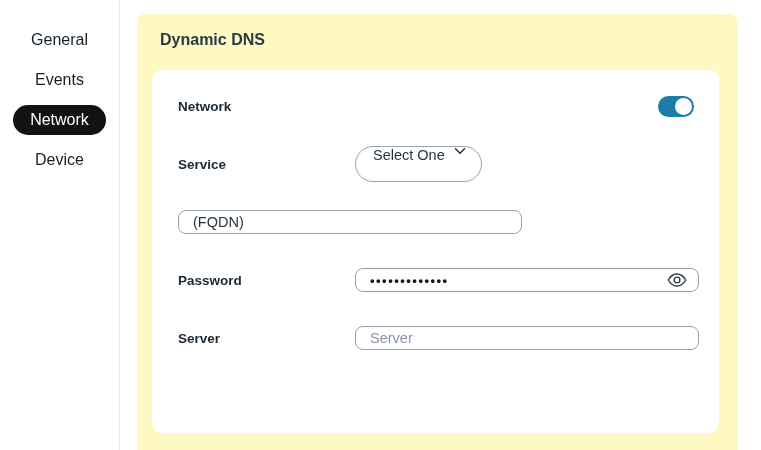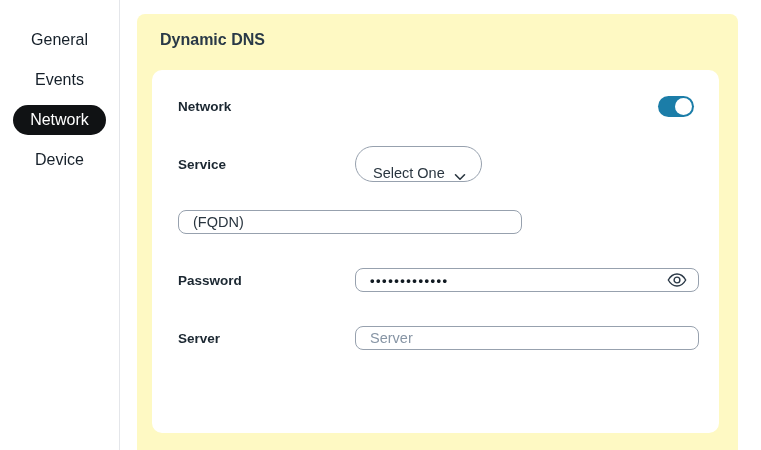--- a/index.html
+++ b/index.html
@@ -69,21 +69,21 @@
   .eye-btn {
     position: absolute; right: 11px; top: 50%; transform: translateY(-50%);
     width: 22px; height: 22px; display: flex; align-items: center; justify-content: center;
     background: none; border: none; cursor: pointer; padding: 0;
   }
 
   
   .select-pill {
     height: 36px; padding: 0 15px 0 17px;
     border: 1px solid #97a1ae; border-radius: 18px; background: #ffffff;
-    display: inline-flex; align-items: flex-end; gap: 9px;
+    display: inline-flex; align-items: flex-start; gap: 9px;
     font-size: 14.5px; color: #29353f; cursor: pointer;
     font-family: "Liberation Sans", "DejaVu Sans", sans-serif;
   }
 
   
   .toggle-row .row-control { justify-content: flex-end; padding-right: 4px; }
   .toggle {
     width: 36px; height: 21px; border-radius: 11px;
     background: #1b7da8; position: relative; cursor: pointer;
   }

